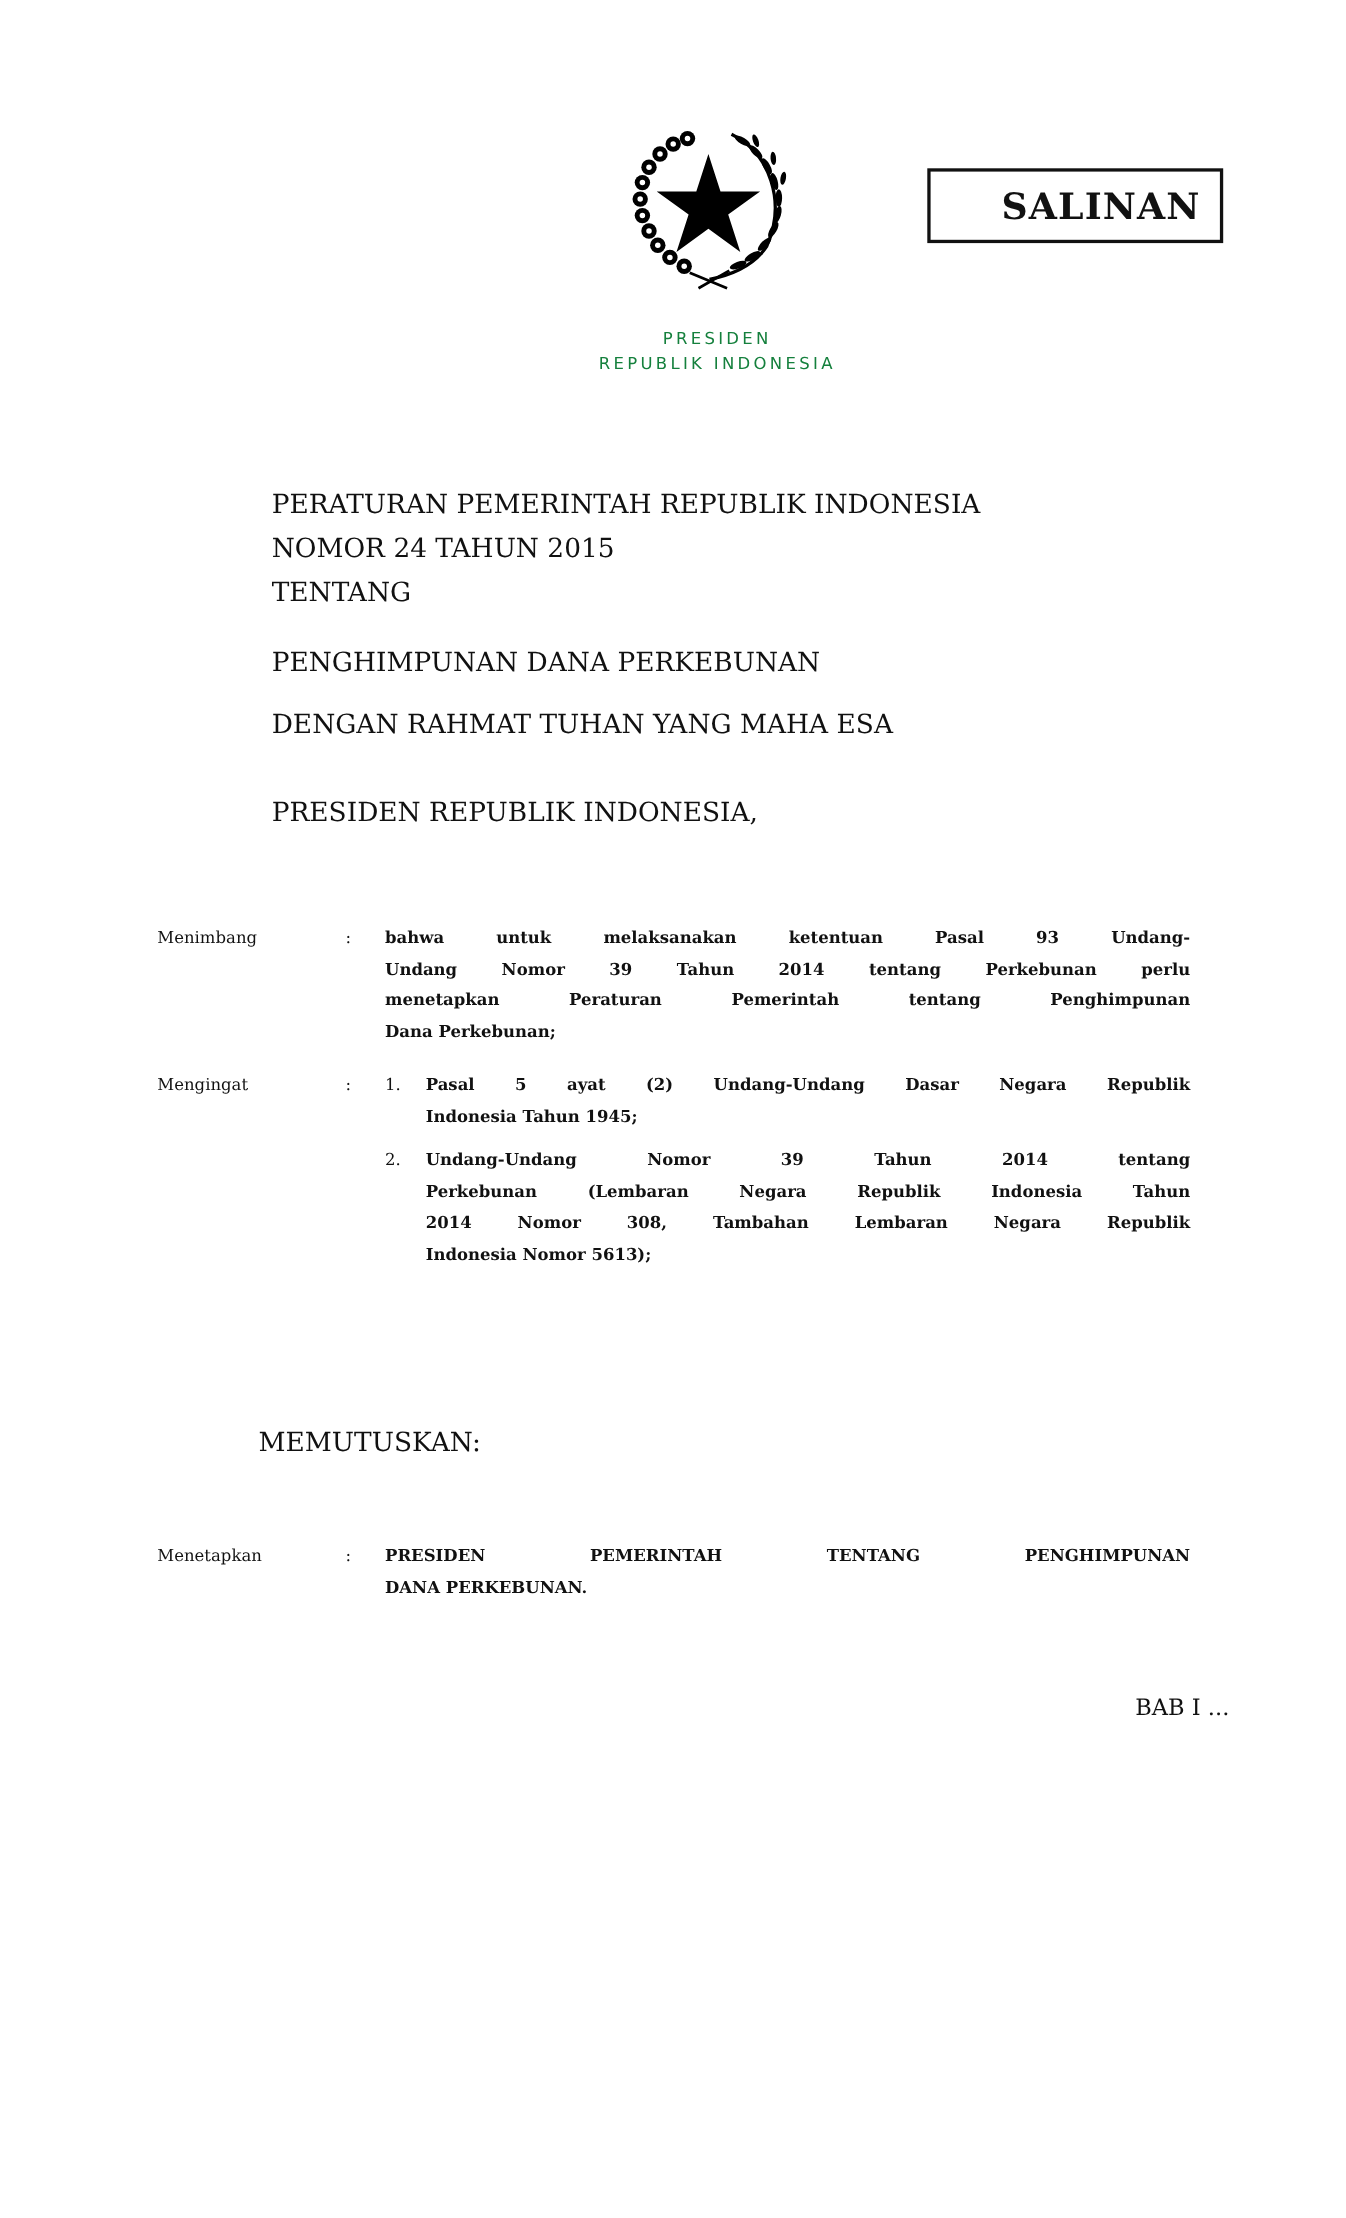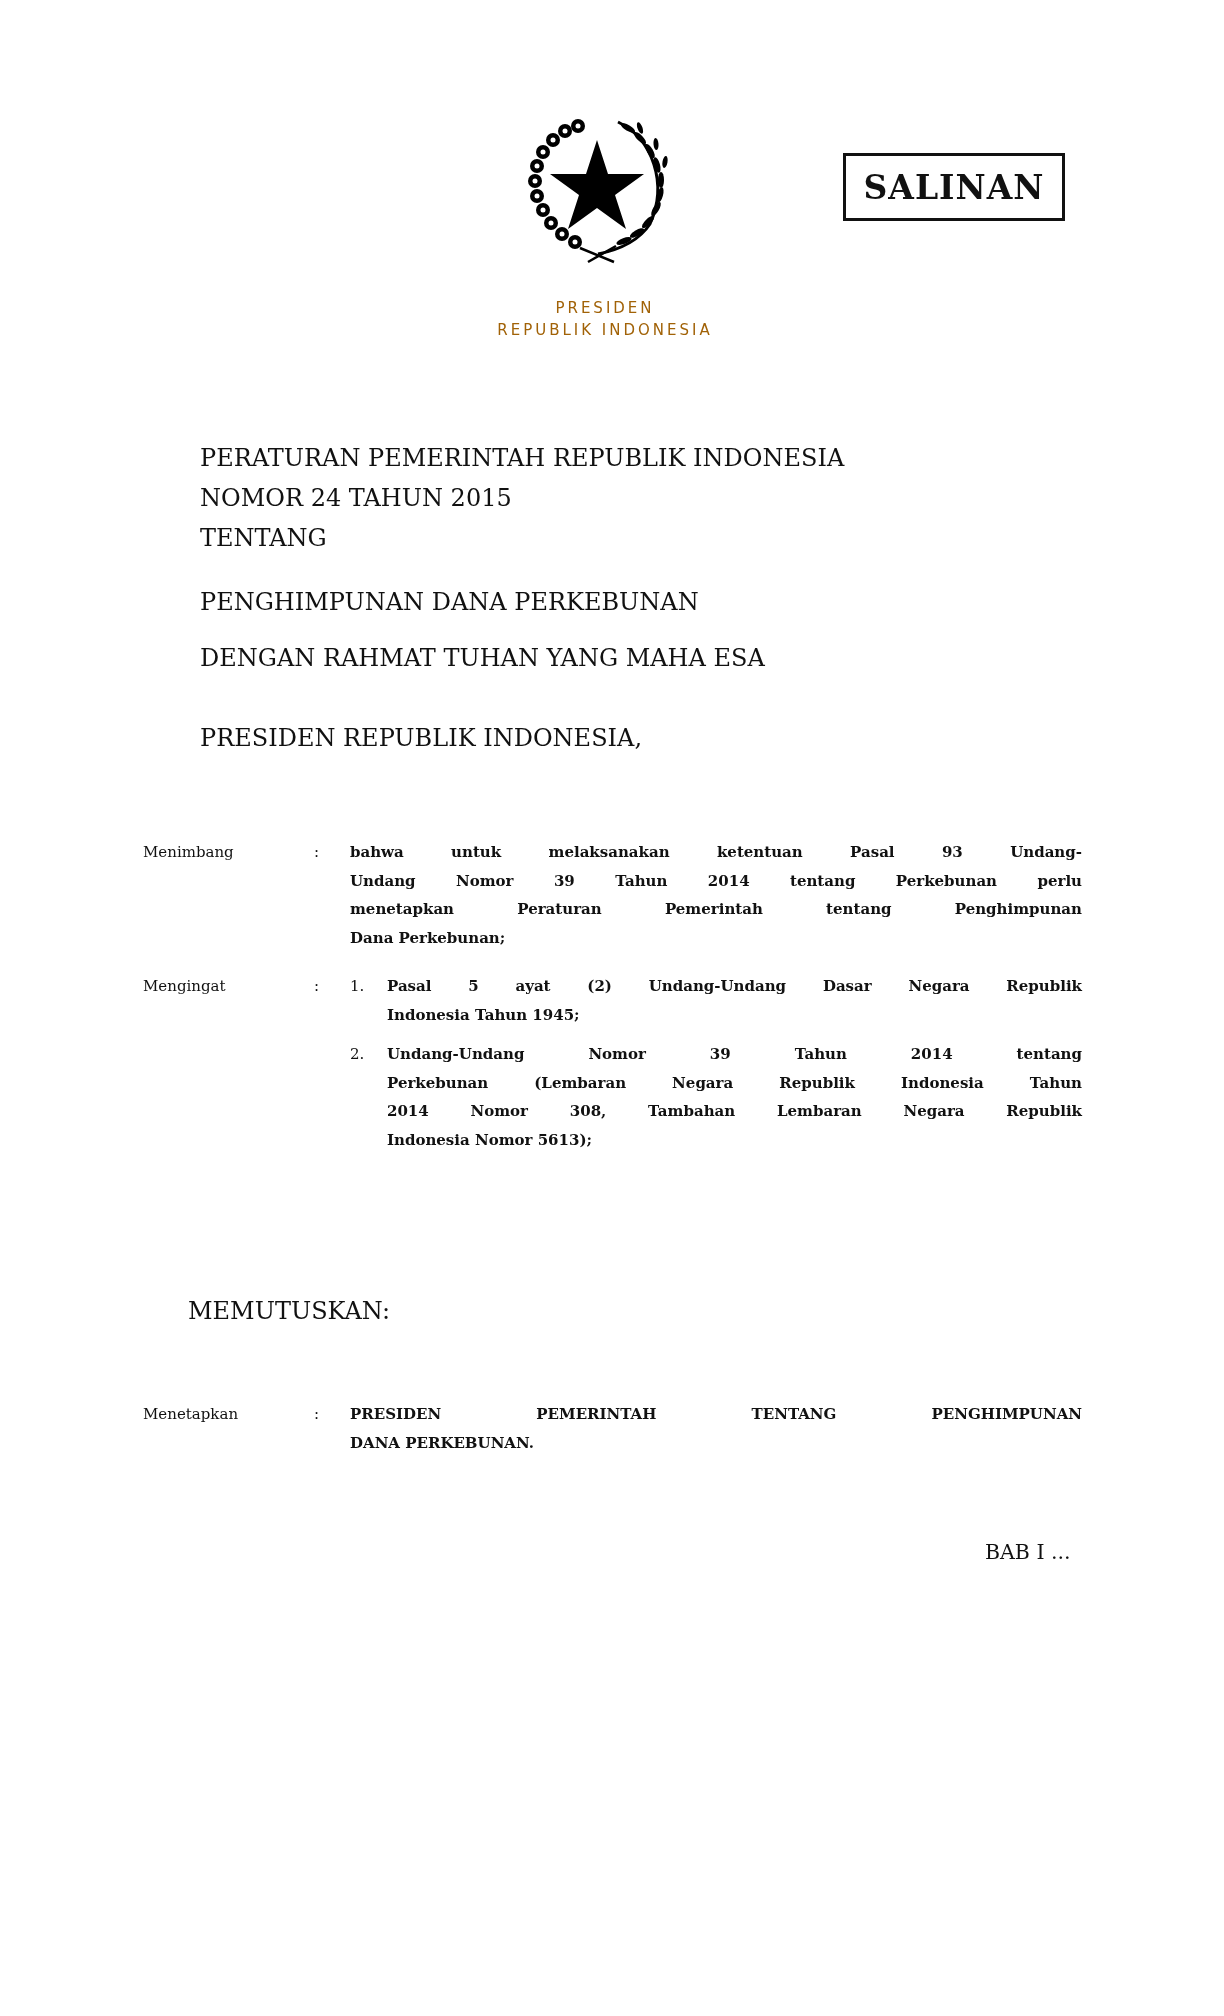--- a/index.html
+++ b/index.html
@@ -1,22 +1,22 @@
 <!DOCTYPE html>
 <html><head>
 <meta charset="utf-8">
 <style>
   html, body { margin: 0; padding: 0; background: #ffffff; }
   body { width: 1224px; height: 2016px; position: relative; overflow: hidden;
          font-family: "DejaVu Serif", "Liberation Serif", serif; color: #111111; }
-  .abs { position: absolute; }
+  .abs { position: absolute; padding-left: 47px; }
   .emblem { left: 518px; top: 114px; width: 158px; height: 152px; }
   .kop { left: 420px; width: 370px; text-align: center;
          font-family: "DejaVu Sans", "Liberation Sans", sans-serif; font-size: 15px;
-         letter-spacing: 3px; color: #a16207; line-height: 22px; }
+         letter-spacing: 3px; color: #15803d; line-height: 22px; }
   .salinan { left: 843px; top: 153px; width: 216px; height: 62px;
              border: 3px solid #111; display: flex; align-items: center; justify-content: center;
              font-family: "DejaVu Serif", serif; font-weight: bold; font-size: 33px; letter-spacing: 1px; }
   .center-line { left: 200px; width: 834px; text-align: left; font-size: 24px; line-height: 26px; }
   .row { left: 143px; width: 940px; font-size: 15px; line-height: 28.5px; }
   .row .lbl { position: absolute; left: 0; top: 0; width: 170px; }
   .row .colon { position: absolute; left: 171px; top: 0; width: 10px; }
   .row .body { position: absolute; left: 207px; top: 0; width: 732px; text-align: justify; }
   .body p { margin: 0; font-weight: bold; }
   .item { position: relative; padding-left: 37px; text-align: justify; margin-bottom: 11px; }

